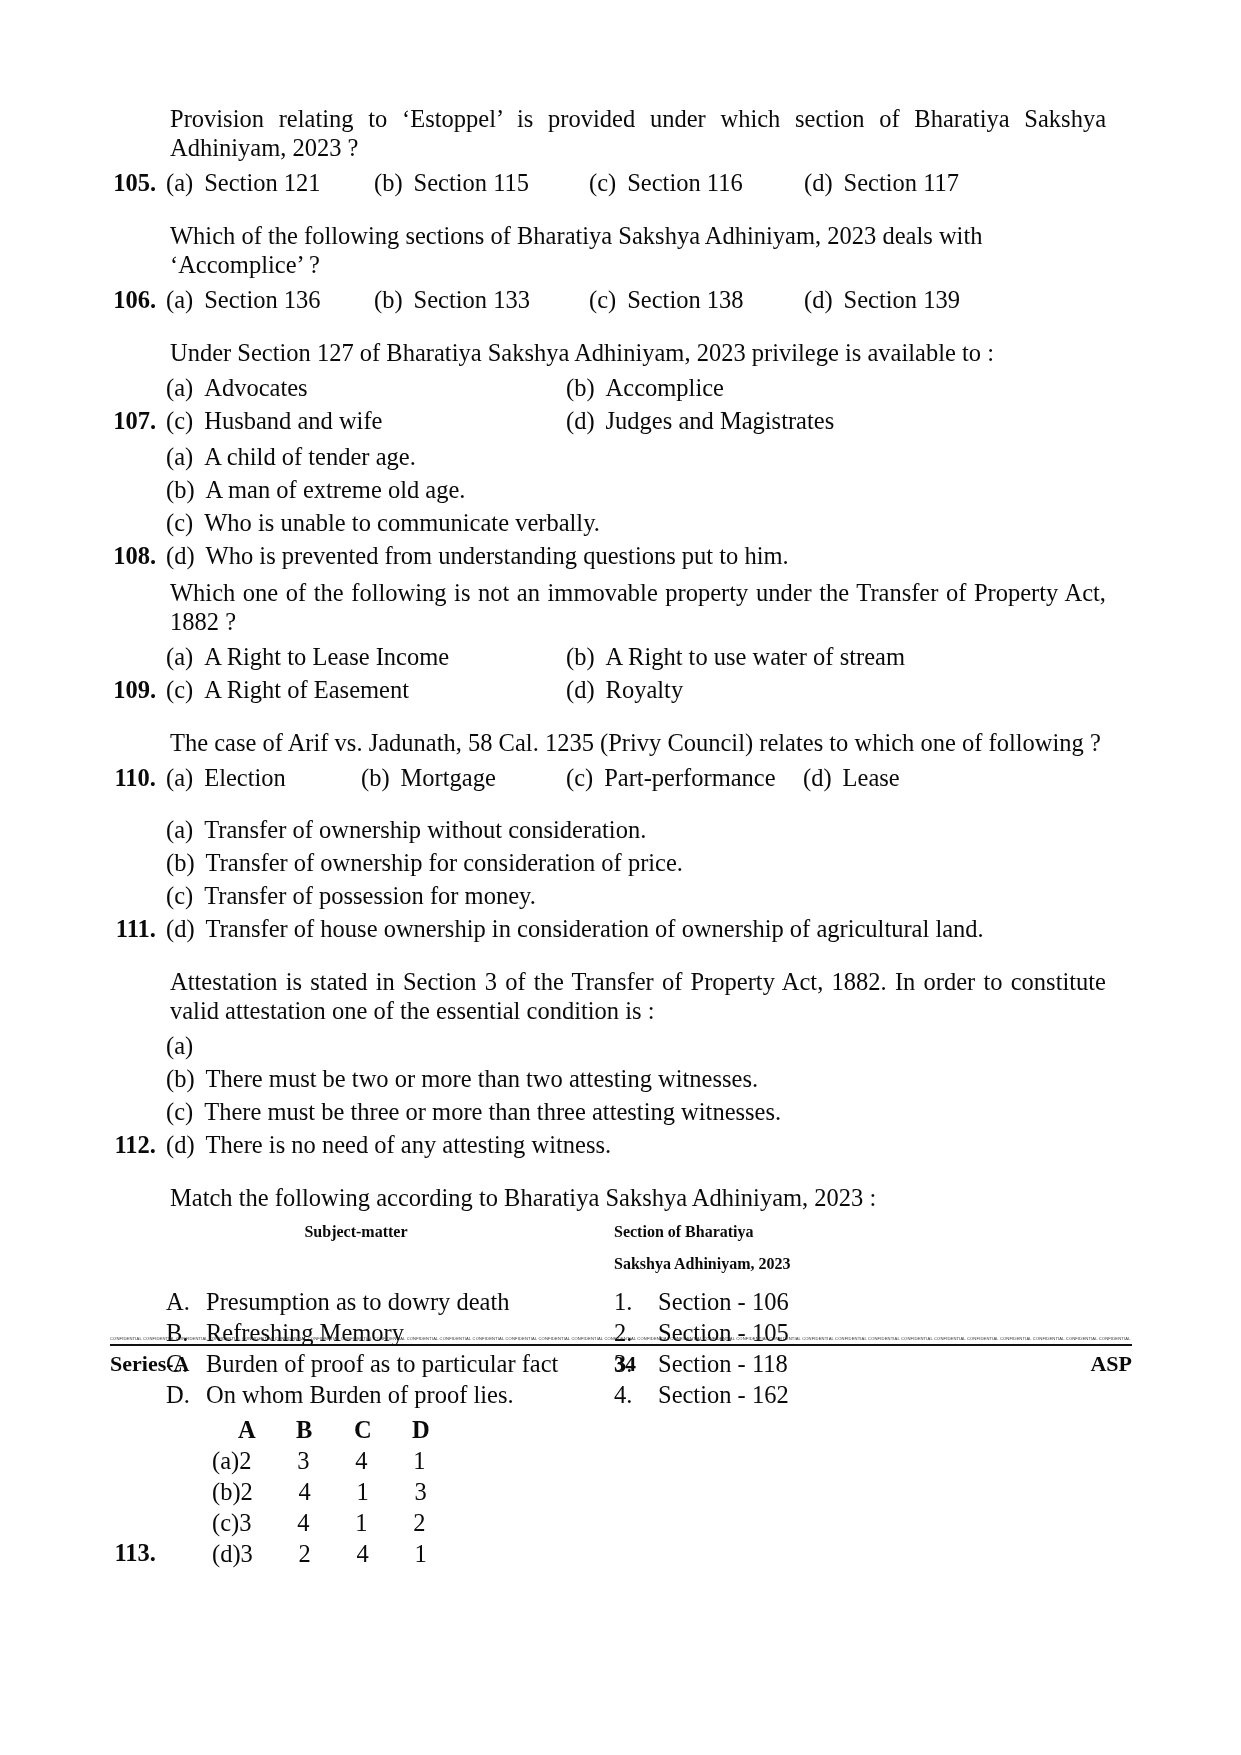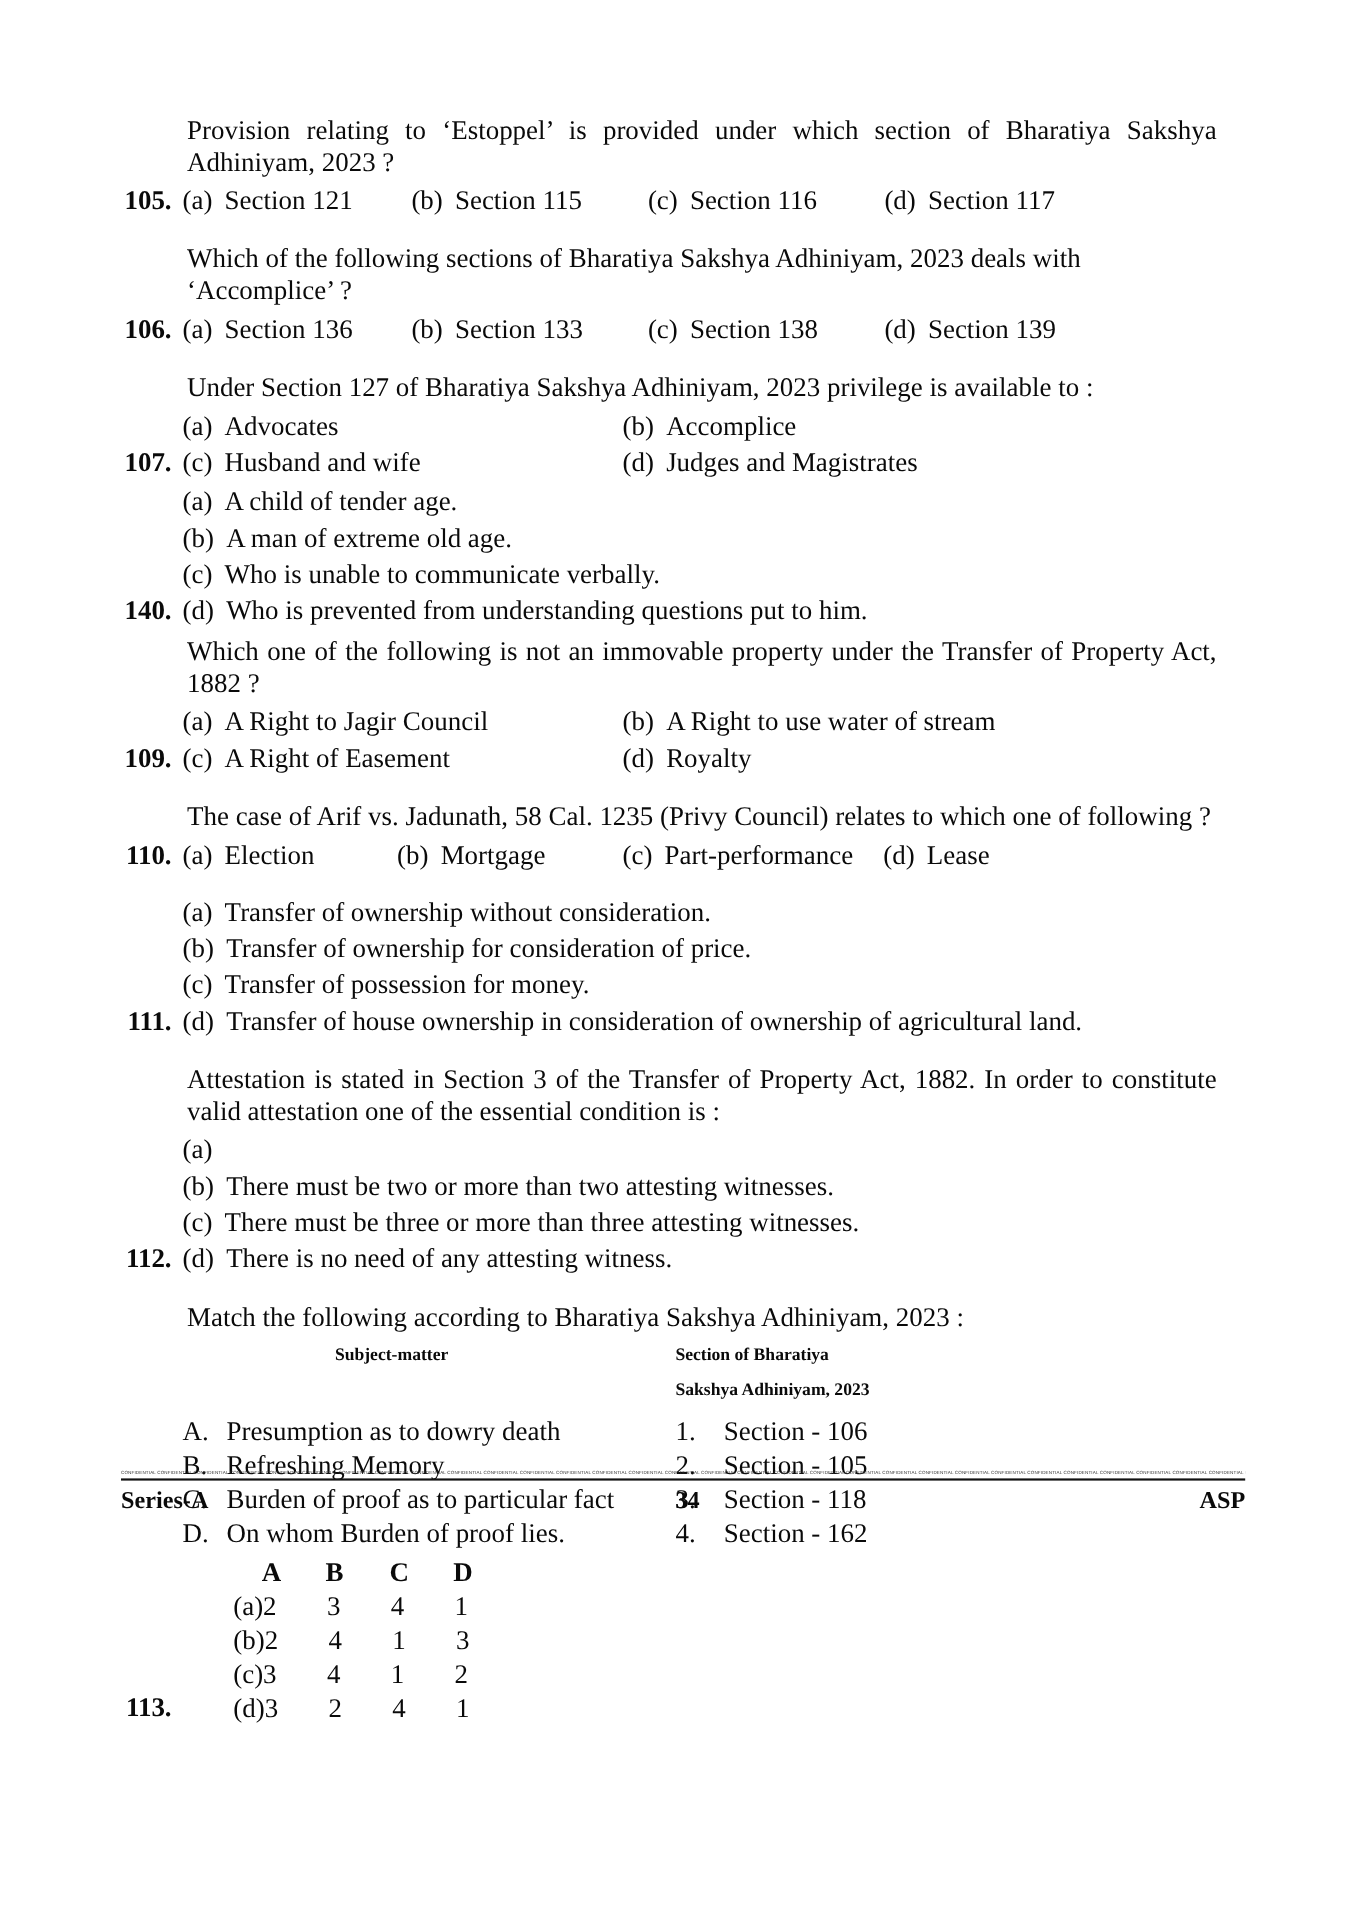--- a/index.html
+++ b/index.html
@@ -246,21 +246,21 @@
               </div>
               <div class="opt">
                 <span class="opt-lab">(d)</span>
                 <span class="opt-txt">Judges and Magistrates</span>
               </div>
             </div>
           </div>
         </div>
       </div>
       <div class="q tight">
-        <div class="q-num">140.</div>
+        <div class="q-num">108.</div>
         <div class="q-body">
           <div class="opts">
             <div class="stack">
               <div class="opt">
                 <span class="opt-lab">(a)</span>
                 <span class="opt-txt">A child of tender age.</span>
               </div>
               <div class="opt">
                 <span class="opt-lab">(b)</span>
                 <span class="opt-txt">A man of extreme old age.</span>
@@ -278,21 +278,21 @@
         </div>
       </div>
       <div class="q">
         <div class="q-num">109.</div>
         <div class="q-body">
           <p class="q-text">Which one of the following is not an immovable property under the Transfer of Property Act, 1882 ?</p>
           <div class="opts">
             <div class="grid2">
               <div class="opt">
                 <span class="opt-lab">(a)</span>
-                <span class="opt-txt">A Right to Jagir Council</span>
+                <span class="opt-txt">A Right to Lease Income</span>
               </div>
               <div class="opt">
                 <span class="opt-lab">(b)</span>
                 <span class="opt-txt">A Right to use water of stream</span>
               </div>
               <div class="opt">
                 <span class="opt-lab">(c)</span>
                 <span class="opt-txt">A Right of Easement</span>
               </div>
               <div class="opt">

